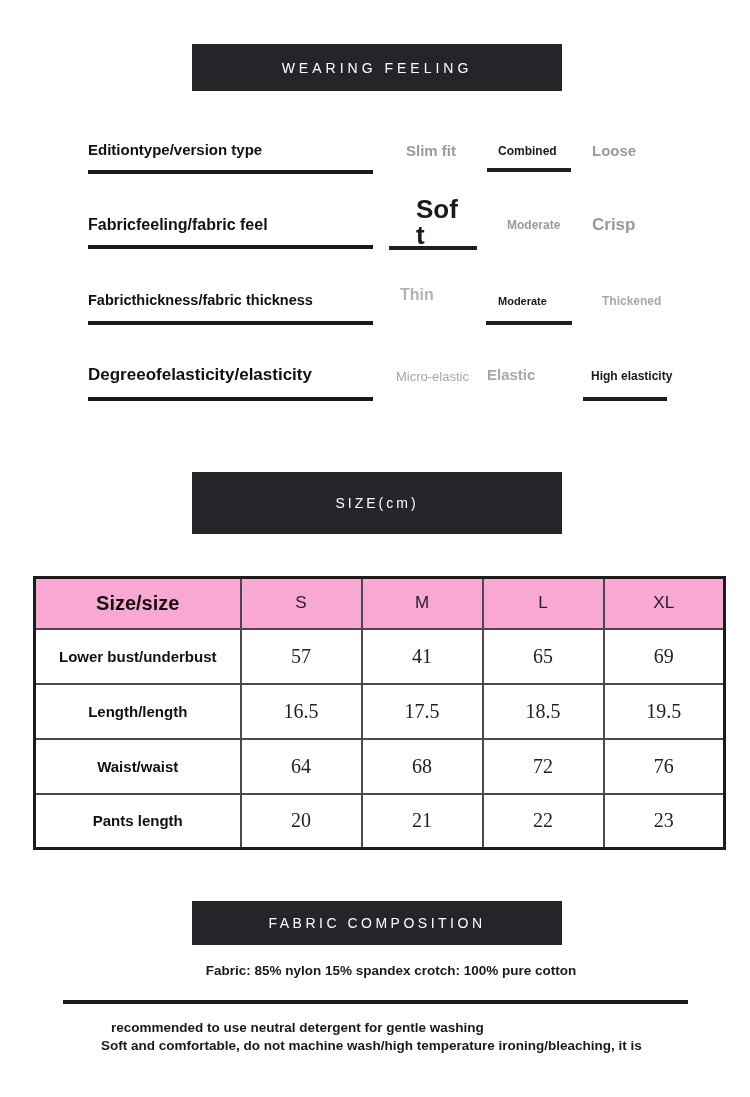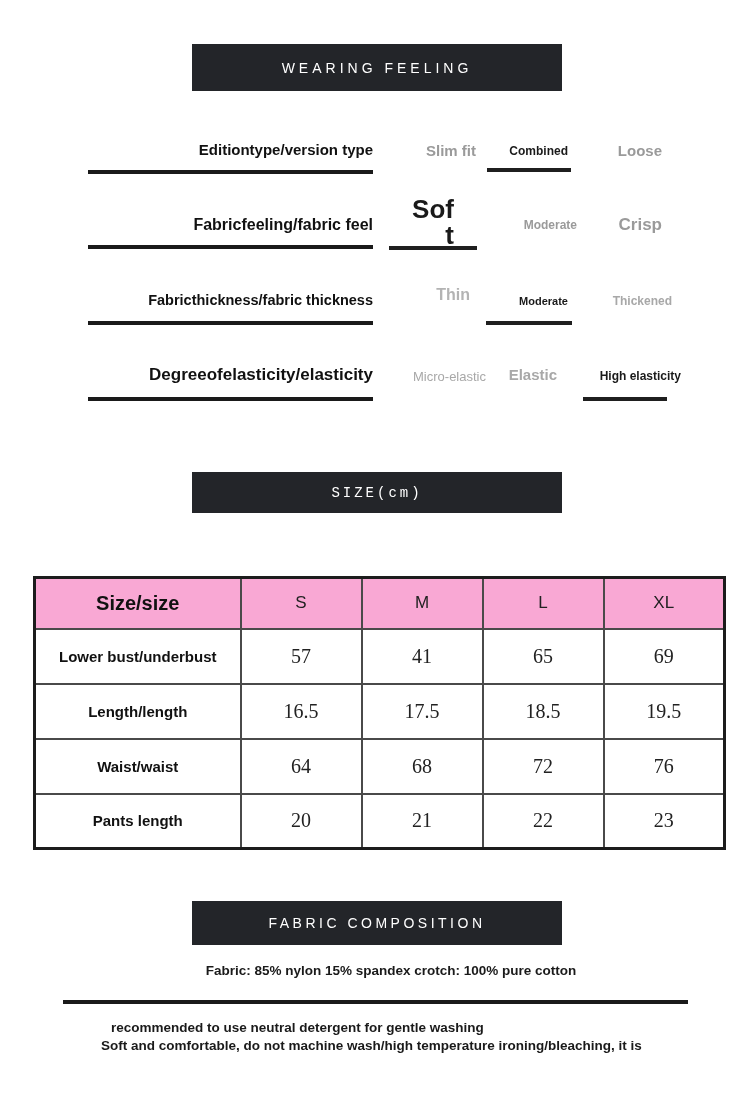--- a/index.html
+++ b/index.html
@@ -6,32 +6,32 @@
   #page{
     position:relative;width:750px;height:1097px;background:#ffffff;
     font-family:"Liberation Sans",sans-serif;color:#1a1a1a;overflow:hidden;
   }
   .banner{
     position:absolute;left:192px;width:370px;background:#232529;color:#ffffff;
     display:flex;align-items:center;justify-content:center;
     font-weight:300;font-size:14px;letter-spacing:4px;white-space:nowrap;
   }
   #banner-wearing{top:44px;height:47px;}
-  #banner-size{top:472px;height:41px;letter-spacing:3px;font-family:Liberation Mono, monospace;}
+  #banner-size{top:472px;height:62px;letter-spacing:3px;}
   #banner-fabric{top:901px;height:44px;letter-spacing:3.5px;}
 
-  .row-label{position:absolute;left:88px;width:285px;text-align:right;font-weight:700;color:#111;}
+  .row-label{position:absolute;left:88px;width:285px;text-align:left;font-weight:700;color:#111;}
   #label-r1{top:141px;font-size:15px;}
   #label-r2{top:216px;font-size:16px;}
   #label-r3{top:292px;font-size:14.5px;}
   #label-r4{top:365px;font-size:17px;}
   .label-bar{position:absolute;left:88px;width:285px;height:4px;background:#1a1a1a;}
   #bar-r1{top:170px;} #bar-r2{top:245px;} #bar-r3{top:321px;} #bar-r4{top:397px;}
 
-  .opt{position:absolute;text-align:right;white-space:nowrap;}
+  .opt{position:absolute;text-align:left;white-space:nowrap;margin-left:10px;}
   .opt-bar{position:absolute;height:3.5px;background:#1f1f1f;}
 
   #opt-slimfit  {left:396px;width:80px; top:142px;font-size:15px;font-weight:600;color:#9a9a9a;}
   #opt-combined {left:488px;width:80px; top:144px;font-size:12px;font-weight:700;color:#1a1a1a;}
   #bar-combined {left:487px;width:84px; top:168px;}
   #opt-loose    {left:582px;width:80px; top:142px;font-size:15px;font-weight:600;color:#9a9a9a;}
 
   #opt-soft     {left:406px;width:48px; top:196px;font-size:26px;line-height:26px;
                  font-weight:700;color:#1a1a1a;white-space:normal;overflow-wrap:anywhere;}
   #bar-soft     {left:389px;width:88px; top:246px;}

